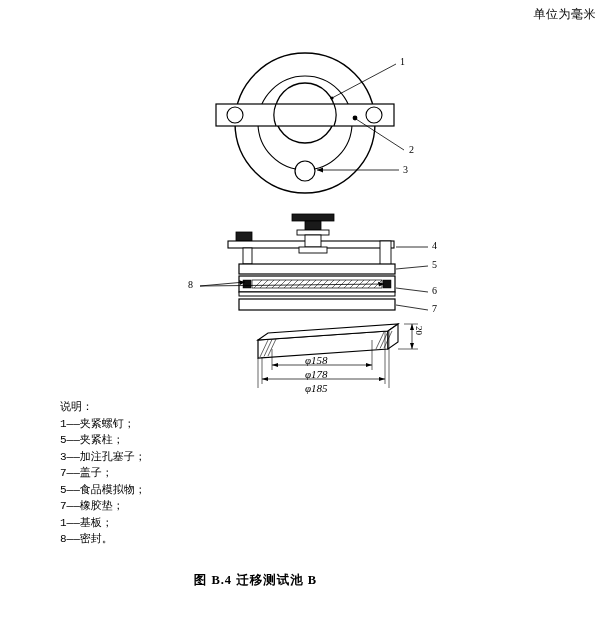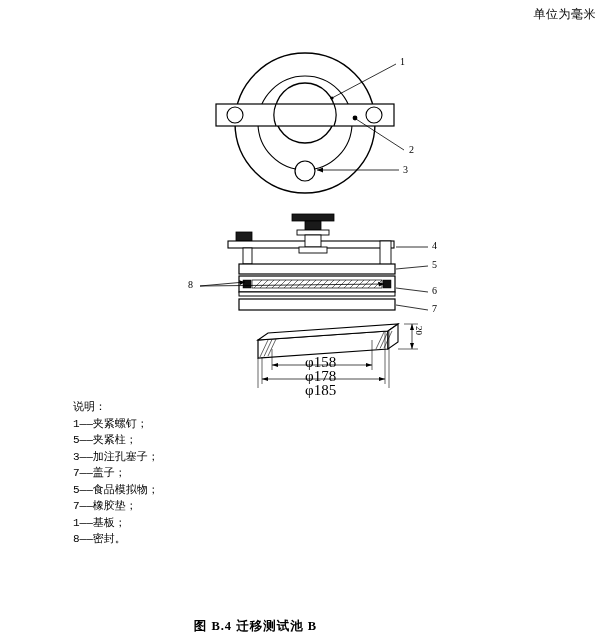--- a/index.html
+++ b/index.html
@@ -30,52 +30,52 @@
   }
   .figure-area {
     position: absolute;
     left: 0;
     top: 18px;
     width: 610px;
     height: 370px;
   }
   .legend {
     position: absolute;
-    left: 73px;
+    left: 60px;
     top: 398px;
     font-size: 11px;
     line-height: 16.5px;
   }
   .legend .legend-title {
     margin-bottom: 1px;
   }
   .legend-item {
     white-space: nowrap;
     font-family: Liberation Mono, monospace;
   }
   .figure-caption {
     position: absolute;
     left: 0;
     top: 572px;
     width: 511px;
     text-align: center;
     font-size: 12.5px;
     font-weight: bold;
     letter-spacing: 1px;
-    margin-top: 46px;
   }
   .callout {
     position: absolute;
     font-size: 10px;
     font-family: "Liberation Serif", "DejaVu Serif", serif;
   }
   .dimtext {
     position: absolute;
-    font-size: 15px;
-    font-family: "Liberation Serif", "DejaVu Serif", serif;
+    font-size: 11px;
+    font-family: "Liberation Serif", "DejaVu Serif", serif;
+    font-style: italic;
   }
   .vtext {
     position: absolute;
     font-size: 9px;
     writing-mode: vertical-rl;
     text-orientation: mixed;
   }
   svg { display: block; }
 </style>
 </head>

